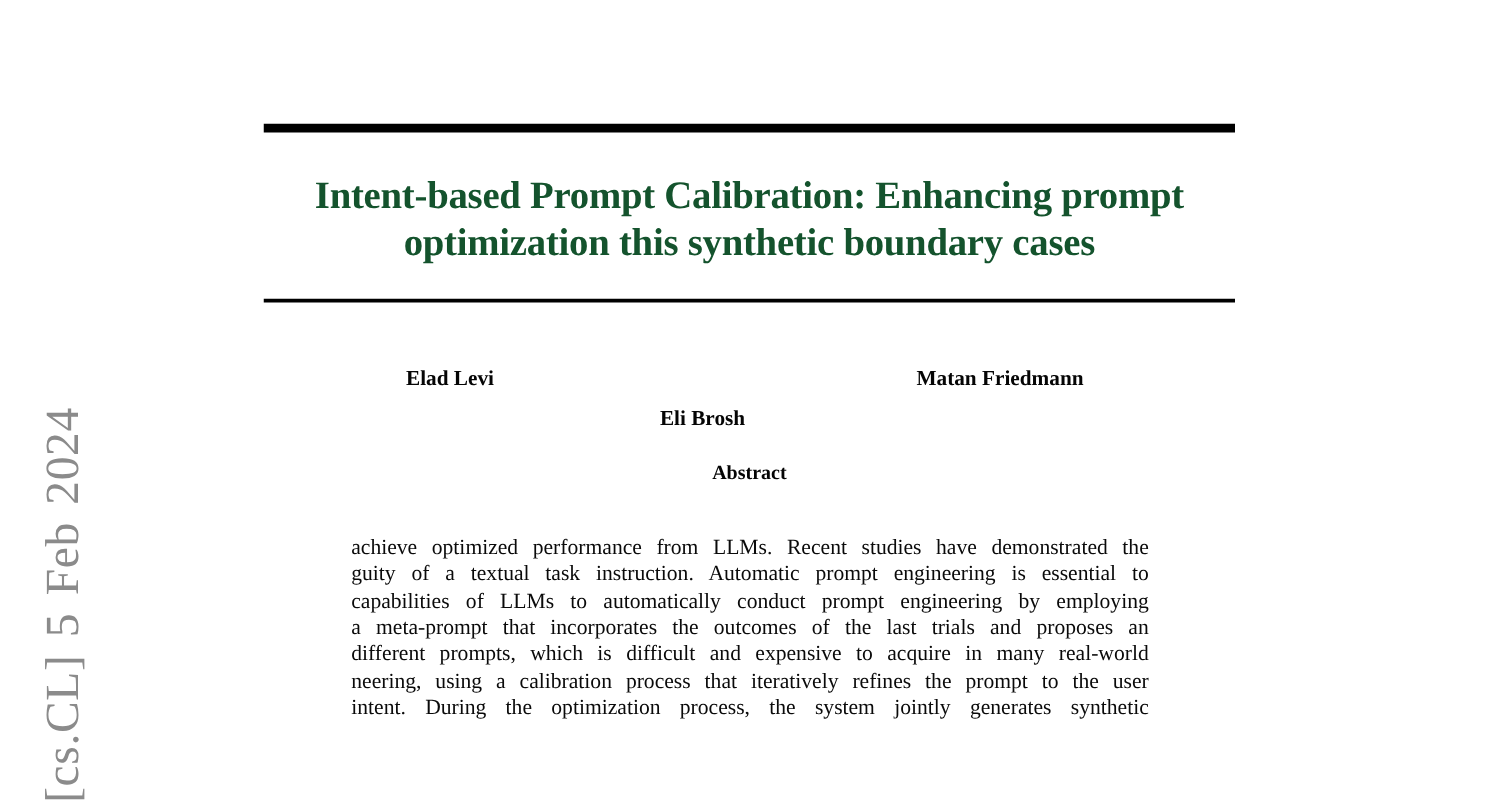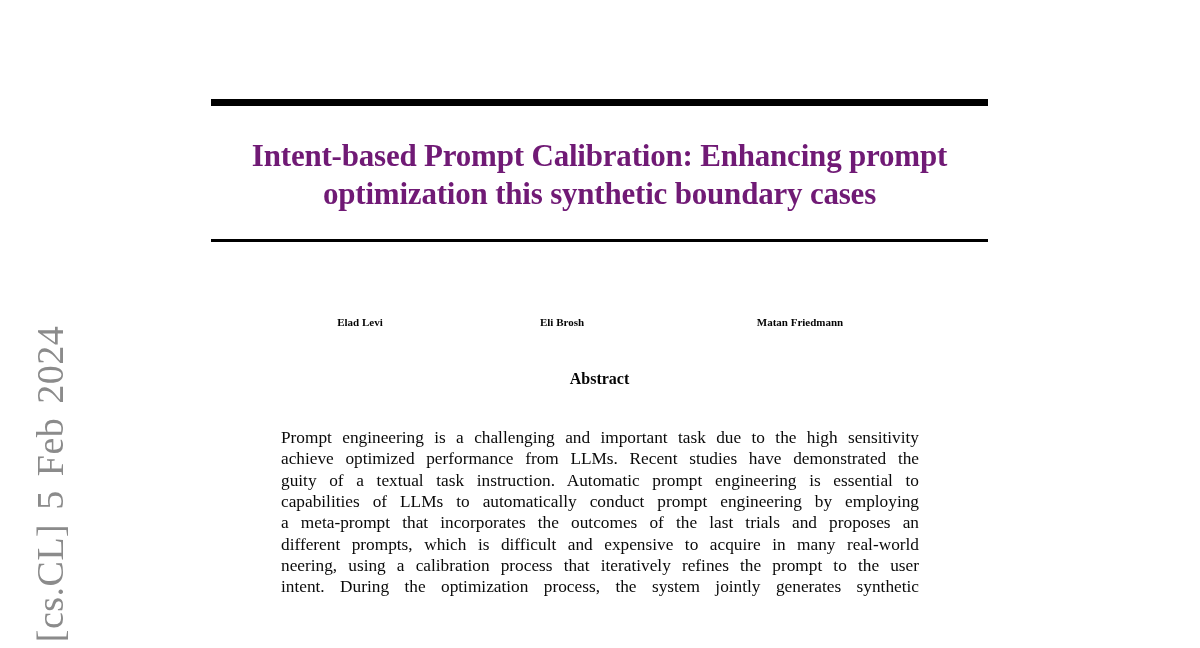--- a/index.html
+++ b/index.html
@@ -35,35 +35,35 @@
   }
   .paper-title {
     position: absolute;
     left: 211px;
     top: 137px;
     width: 777px;
     text-align: center;
     font-weight: bold;
     font-size: 31px;
     line-height: 38px;
-    color: #701a75;
+    color: #14532d;
     letter-spacing: -0.2px;
   }
   .author {
     position: absolute;
-    top: 312px;
+    top: 292px;
     transform: translateX(-50%);
     font-weight: bold;
-    font-size: 11px;
+    font-size: 17px;
     line-height: 21px;
     color: #050505;
     white-space: nowrap;
   }
   .author-1 { left: 360px; }
-  .author-2 { left: 562px; }
+  .author-2 { left: 562px; margin-top: 32px; }
   .author-3 { left: 800px; }
   .abstract-heading {
     position: absolute;
     left: 211px;
     top: 370px;
     width: 777px;
     text-align: center;
     font-weight: bold;
     font-size: 16px;
     color: #050505;
@@ -112,21 +112,20 @@
 
   <div class="rule-thin"></div>
 
   <div class="author author-1">Elad Levi</div>
   <div class="author author-2">Eli Brosh</div>
   <div class="author author-3">Matan Friedmann</div>
 
   <div class="abstract-heading">Abstract</div>
 
   <div class="abstract-body">
-    <div class="abs-line">Prompt engineering is a challenging and important task due to the high sensitivity</div>
     <div class="abs-line">achieve optimized performance from LLMs. Recent studies have demonstrated the</div>
     <div class="abs-line">guity of a textual task instruction. Automatic prompt engineering is essential to</div>
     <div class="abs-line">capabilities of LLMs to automatically conduct prompt engineering by employing</div>
     <div class="abs-line">a meta-prompt that incorporates the outcomes of the last trials and proposes an</div>
     <div class="abs-line">different prompts, which is difficult and expensive to acquire in many real-world</div>
     <div class="abs-line">neering, using a calibration process that iteratively refines the prompt to the user</div>
     <div class="abs-line">intent. During the optimization process, the system jointly generates synthetic</div>
   </div>
 
 </div>

